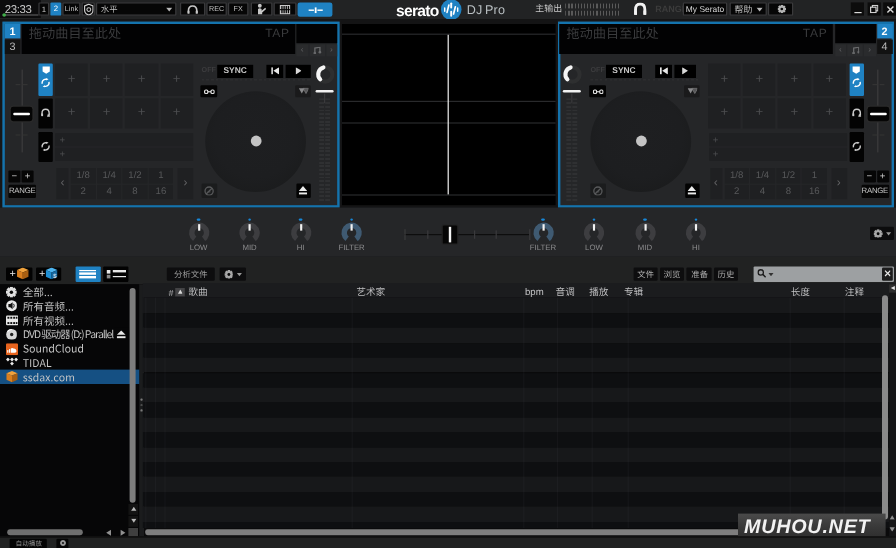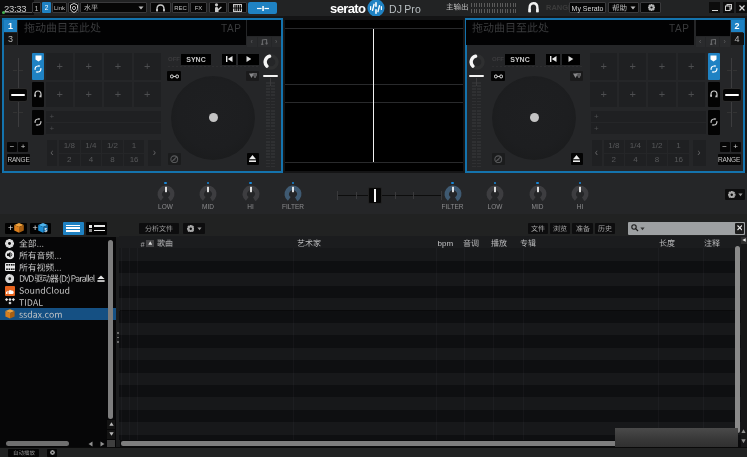--- a/index.html
+++ b/index.html
@@ -820,20 +820,21 @@
 <div style="position:absolute;left:740.5px;top:243.5px;width:6.5px;height:203.5px;background:#161617;"></div>
 <div style="position:absolute;left:734.5px;top:246px;width:5.5px;height:187px;background:#8a8a8a;border-radius:2.5px;"></div>
 <svg style="position:absolute;left:740.8px;top:428.5px;" width="5" height="4.5" viewBox="0 0 5 4.5">
       <path d="M2.5 0.3 L4.7 4.2 L0.3 4.2 Z" fill="#909090"></path>
     </svg>
 <svg style="position:absolute;left:740.8px;top:438.5px;" width="5" height="4.5" viewBox="0 0 5 4.5">
       <path d="M0.3 0.3 L4.7 0.3 L2.5 4.2 Z" fill="#909090"></path>
     </svg>
 <div style="position:absolute;left:121px;top:440.5px;width:614px;height:5.5px;background:#7e7e7e;border-radius:2px;"></div>
 <div style="position:absolute;left:615px;top:427.5px;width:123px;height:21px;background:linear-gradient(180deg,#4a4a4a 0%,#383838 55%,#2e2e2e 100%);"></div>
+<div style="position:absolute;left:620px;top:429.5px;font-size:16.5px;color:#f2f2f2;white-space:nowrap;font-weight:bold;font-style:italic;letter-spacing:0.6px;">MUHOU.NET</div>
 <div style="position:absolute;left:0px;top:447px;width:747px;height:10px;background:#212222;border-top:1px solid #0a0a0a;box-sizing:border-box;"></div>
 <div style="position:absolute;left:8px;top:449px;width:31px;height:7.5px;background:#050505;border-radius:1px;"></div>
 <svg style="position:absolute;left:12.5px;top:450px;overflow:visible" width="24" height="8">
       <g transform="translate(0,4.84) scale(0.005500,-0.005500)" fill="#9a9a9a">
         <path transform="translate(0.0,0)" d="M239 411H774V264H239ZM239 482V631H774V482ZM239 194H774V46H239ZM455 842C447 802 431 747 416 703H163V-81H239V-25H774V-76H853V703H492C509 741 526 787 542 830Z"></path>
         <path transform="translate(1000.0,0)" d="M89 758V691H476V758ZM653 823C653 752 653 680 650 609H507V537H647C635 309 595 100 458 -25C478 -36 504 -61 517 -79C664 61 707 289 721 537H870C859 182 846 49 819 19C809 7 798 4 780 4C759 4 706 4 650 10C663 -12 671 -43 673 -64C726 -68 781 -68 812 -65C844 -62 864 -53 884 -27C919 17 931 159 945 571C945 582 945 609 945 609H724C726 680 727 752 727 823ZM89 44 90 45V43C113 57 149 68 427 131L446 64L512 86C493 156 448 275 410 365L348 348C368 301 388 246 406 194L168 144C207 234 245 346 270 451H494V520H54V451H193C167 334 125 216 111 183C94 145 81 118 65 113C74 95 85 59 89 44Z"></path>
         <path transform="translate(2000.0,0)" d="M809 734C793 689 761 624 735 579H677V743C762 752 842 764 905 778L862 834C744 806 533 786 359 777C366 762 375 737 377 721C450 724 530 729 608 736V579H348V516H547C488 439 392 368 302 333C318 319 339 294 350 277C368 285 387 295 405 306V-79H472V-35H825V-73H895V306L928 288C940 306 961 331 976 344C893 378 801 446 742 516H947V579H802C826 619 852 669 875 714ZM424 697C444 660 469 610 480 579L543 602C531 631 505 679 484 716ZM608 493V329H677V500C731 426 814 353 893 307H406C482 353 557 421 608 493ZM608 250V165H472V250ZM673 250H825V165H673ZM608 109V22H472V109ZM673 109H825V22H673ZM167 839V638H42V568H167V362L28 314L44 241L167 287V7C167 -7 162 -11 150 -11C138 -12 99 -12 56 -10C65 -31 75 -62 77 -80C141 -81 179 -78 203 -66C228 -55 237 -34 237 7V313L343 354L330 422L237 388V568H345V638H237V839Z"></path>
         <path transform="translate(3000.0,0)" d="M206 823C225 780 248 723 257 686L326 709C316 743 293 799 272 842ZM44 678V608H162V400C162 258 147 100 25 -30C43 -43 68 -63 81 -79C214 63 234 233 234 399V405H371C364 130 357 33 340 11C333 -1 324 -3 310 -3C294 -3 257 -3 216 1C226 -18 233 -48 235 -69C278 -71 320 -71 344 -68C371 -66 387 -58 404 -35C430 -1 436 111 442 440C443 451 443 475 443 475H234V608H488V678ZM625 583H813C793 456 763 348 717 257C673 349 642 457 622 574ZM612 841C582 668 527 500 445 395C462 381 491 353 503 338C530 374 555 416 577 463C601 359 632 265 673 183C614 98 536 32 431 -17C446 -32 468 -65 475 -82C575 -31 653 33 713 113C767 31 834 -34 918 -78C930 -58 954 -29 971 -14C882 27 813 95 759 181C822 289 862 421 888 583H962V653H647C663 709 677 768 689 828Z"></path>
       </g>
     </svg>

